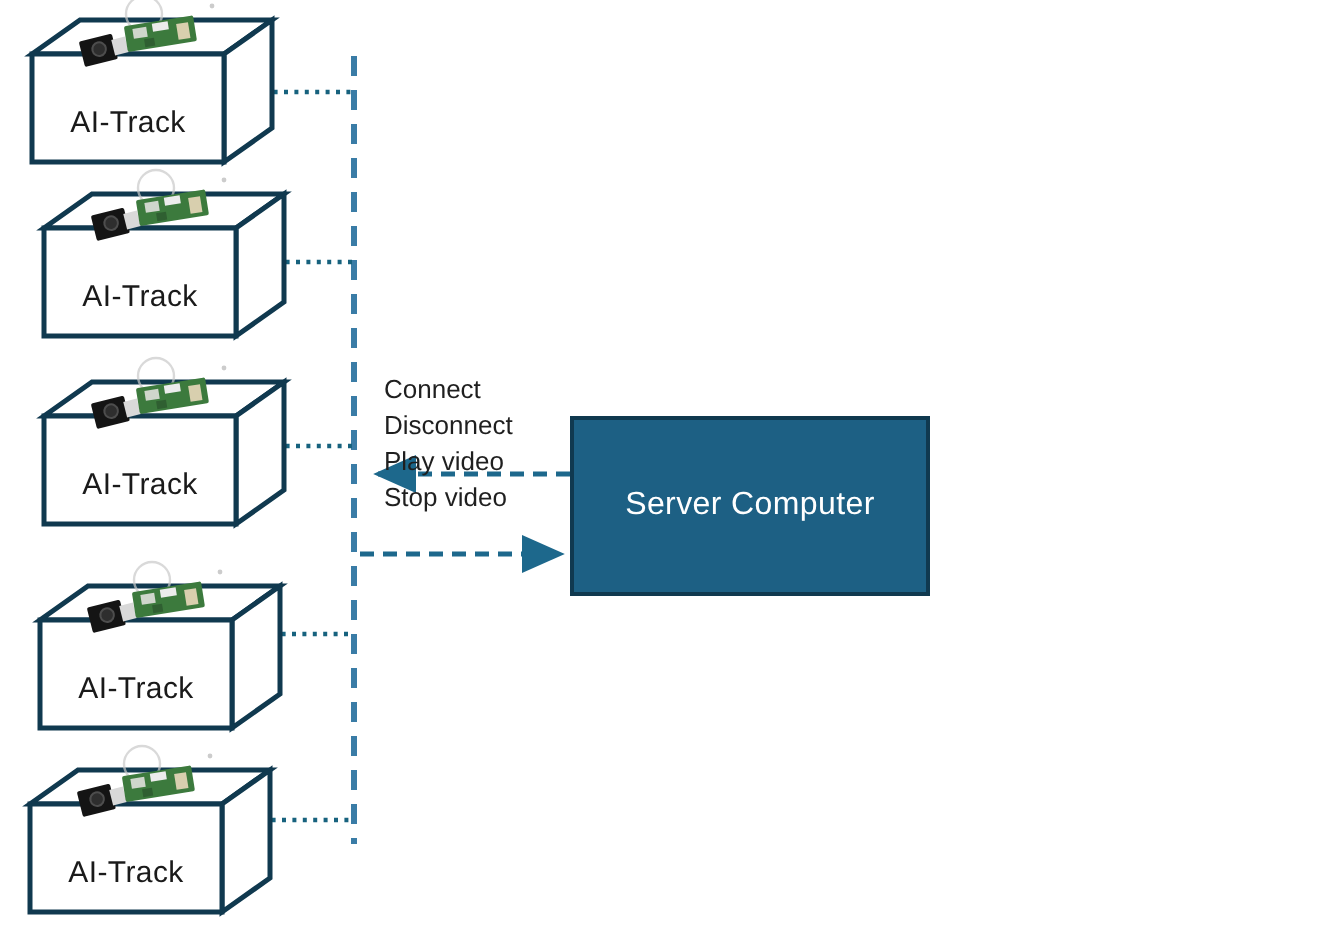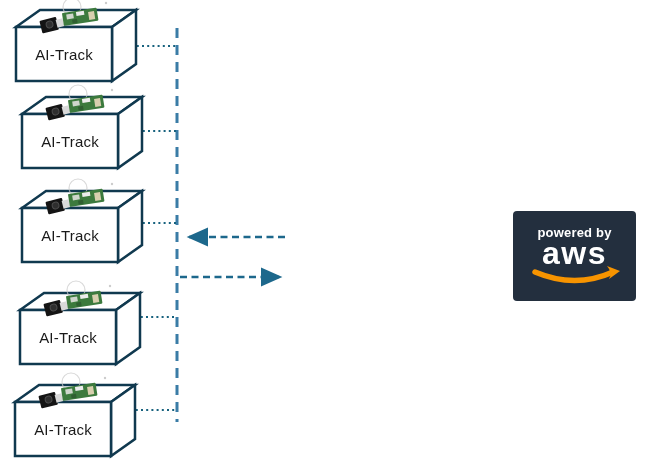--- a/index.html
+++ b/index.html
@@ -13,21 +13,21 @@
   
   .edge  { fill:#ffffff; stroke:var(--box-outline,#10394f); stroke-width:2.5; stroke-linejoin:miter; }
   .dotted{ fill:none; stroke:var(--connector-dotted,#17627e); stroke-width:2.2; stroke-dasharray:2 3.2; }
   .bus   { fill:none; stroke:var(--bus-dashed,#3a7ca6); stroke-width:3; stroke-dasharray:10 7; }
   .arrowline { fill:none; stroke:var(--arrow-dashed,#1d688c); stroke-width:2.4; stroke-dasharray:7 4.5; }
   .ah    { fill:var(--arrow-dashed,#1d688c); }
   .ghost { fill:none; stroke:#c9c9c9; stroke-width:1.2; opacity:.7; }
 
   
   .box-label {
-    position:absolute; width:96px; height:54px;
+    position:absolute; width:96px; height:68px;
     display:flex; align-items:center; justify-content:center;
     font-size:15px; color:var(--label-text,#1a1a1a); letter-spacing:.2px;
   }
 
   .txt-block { position:absolute; left:192px; color:var(--command-text,#1f1f1f);
     font-size:13px; line-height:18px; }
   .txt-block div { white-space:nowrap; }
 
   .server-box {
     position:absolute; left:285px; top:208px; width:180px; height:90px;
@@ -114,25 +114,26 @@
       <use href="#piphoto" x="75" y="394"></use>
     </g>
   </svg>
 
   <div class="box-label" style="left:16px;top:27px">AI-Track</div>
   <div class="box-label" style="left:22px;top:114px">AI-Track</div>
   <div class="box-label" style="left:22px;top:208px">AI-Track</div>
   <div class="box-label" style="left:20px;top:310px">AI-Track</div>
   <div class="box-label" style="left:15px;top:402px">AI-Track</div>
 
+  <div class="txt-block" style="top:186px">
+    <div>Connect</div>
+    <div>Disconnect</div>
+    <div>Play video</div>
+    <div>Stop video</div>
+  </div>
 
 
+  <div class="server-box">
+    <span>Server Computer</span>
+  </div>
 
-  <div class="aws-badge">
-    <div class="aws-powered">powered by</div>
-    <div class="aws-word">aws</div>
-    <svg class="aws-smile" width="100" height="24" viewBox="0 0 100 24">
-      <path class="smile-stroke" d="M10 7 Q 50 24 88 7"></path>
-      <path class="smile-tip" d="M82 1 L95 6 L84 14 Q88 8 82 1 Z"></path>
-    </svg>
-  </div>
 
 </div>
 
 </body></html>

